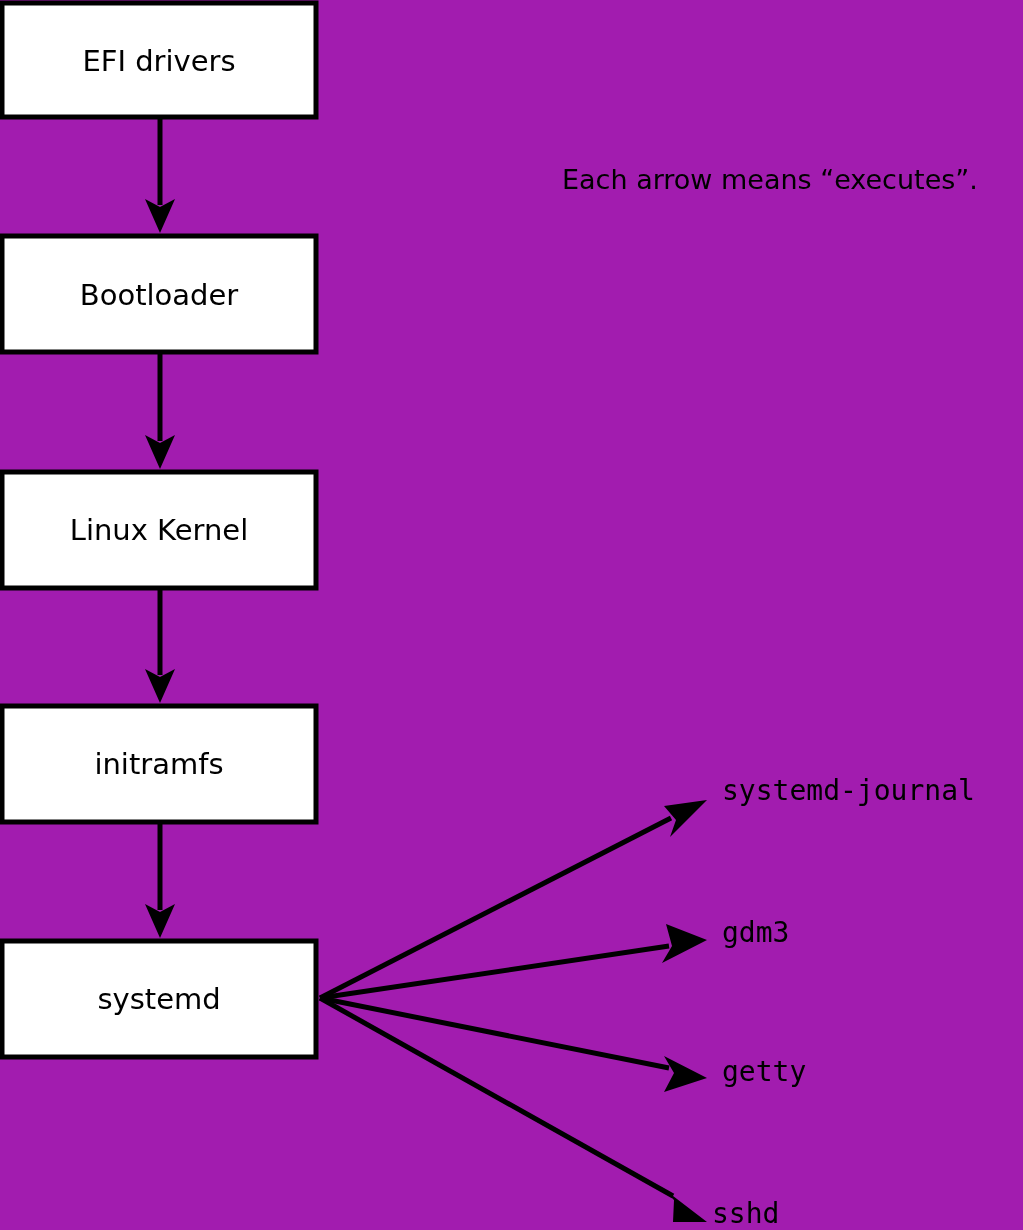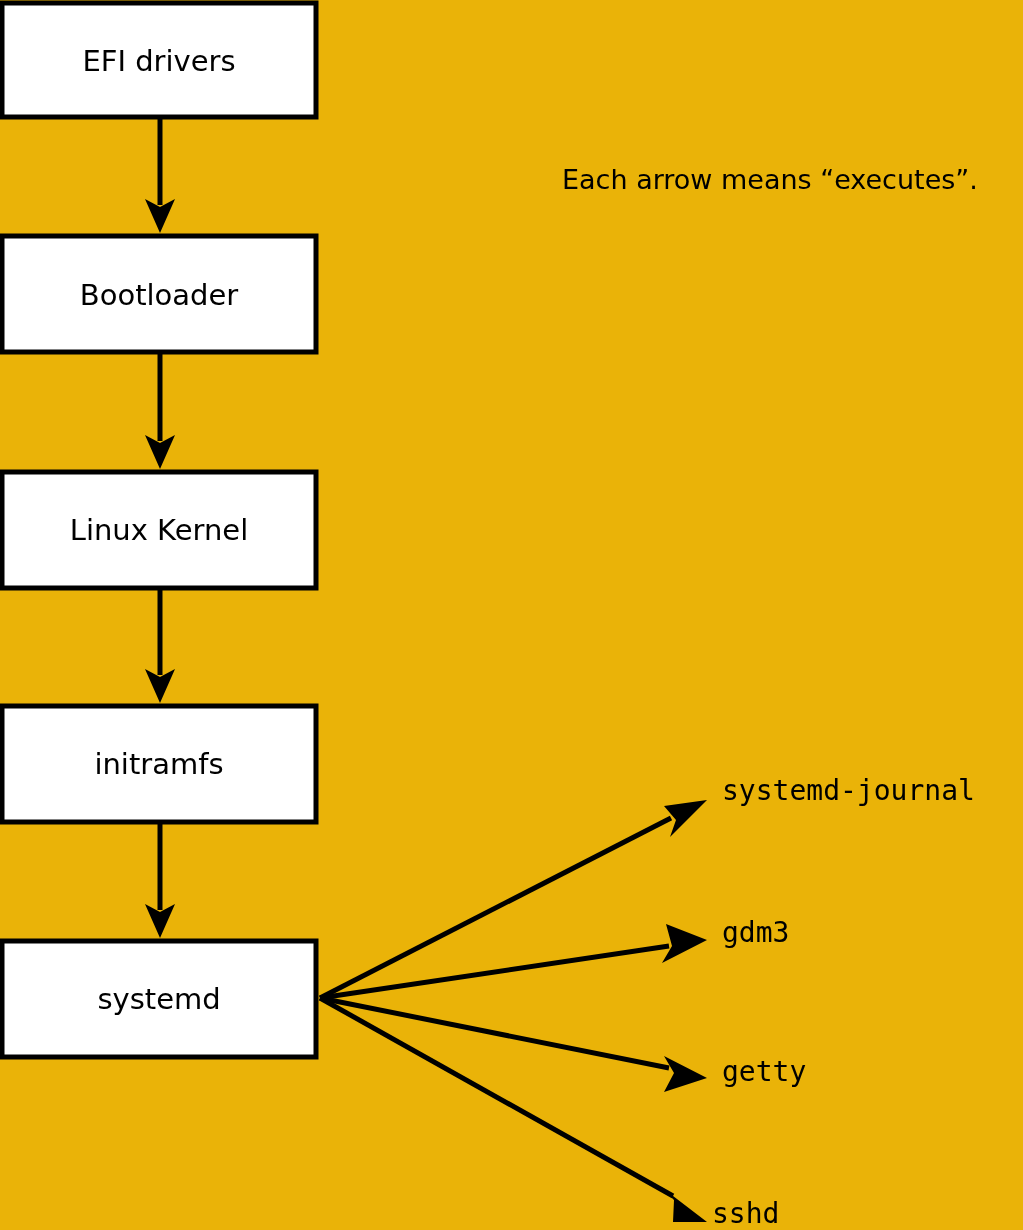--- a/index.html
+++ b/index.html
@@ -4,21 +4,21 @@
 <style>
   html, body {
     margin: 0;
     padding: 0;
     background: #ffffff;
   }
   #canvas {
     position: relative;
     width: 1023px;
     height: 1230px;
-    background: #eab308;
+    background: #a21caf;
     overflow: hidden;
     font-family: "DejaVu Sans", sans-serif;
   }
   #diagram-svg {
     position: absolute;
     left: 0;
     top: 0;
     width: 1023px;
     height: 1230px;
   }

